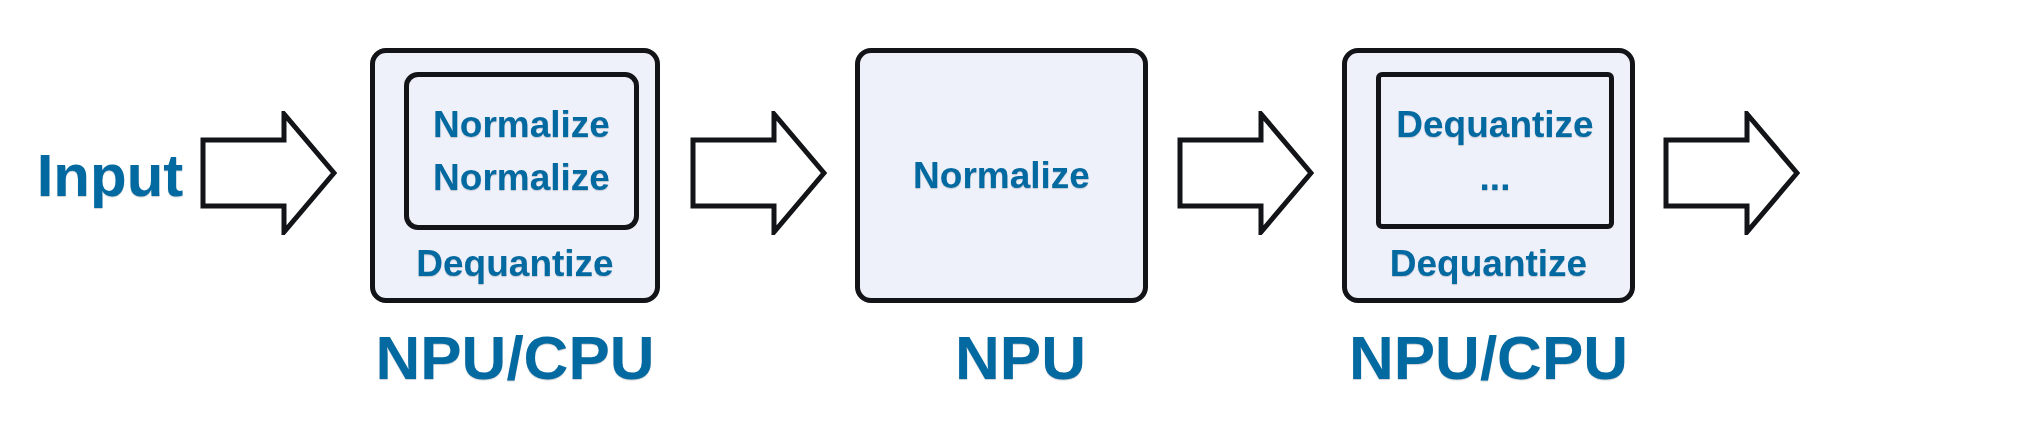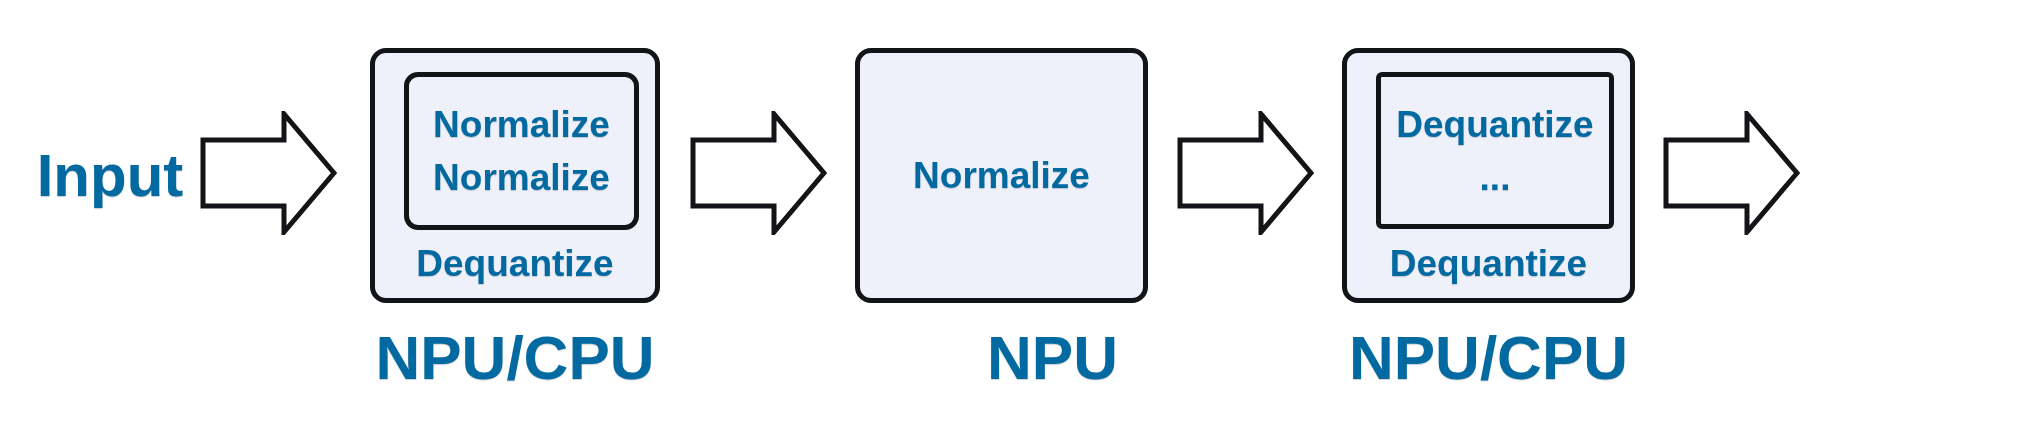--- a/index.html
+++ b/index.html
@@ -96,21 +96,21 @@
   }
   .processor-label {
     position: absolute;
     top: 332px;
     font-size: 62px;
     line-height: 52px;
     text-align: center;
     white-space: nowrap;
   }
   #processor-1 { left: 370px;  width: 290px; }
-  #processor-2 { left: 906px;  width: 293px; text-align: center; }
+  #processor-2 { left: 874px;  width: 293px; text-align: center; }
   #processor-3 { left: 1342px; width: 293px; }
 </style>
 </head>
 <body>
 
 <div class="canvas">
 
   <div id="input-label" class="endpoint-label txt">Input</div>
 
   <svg id="arrow-1" class="arrow" viewBox="0 0 137 124">

